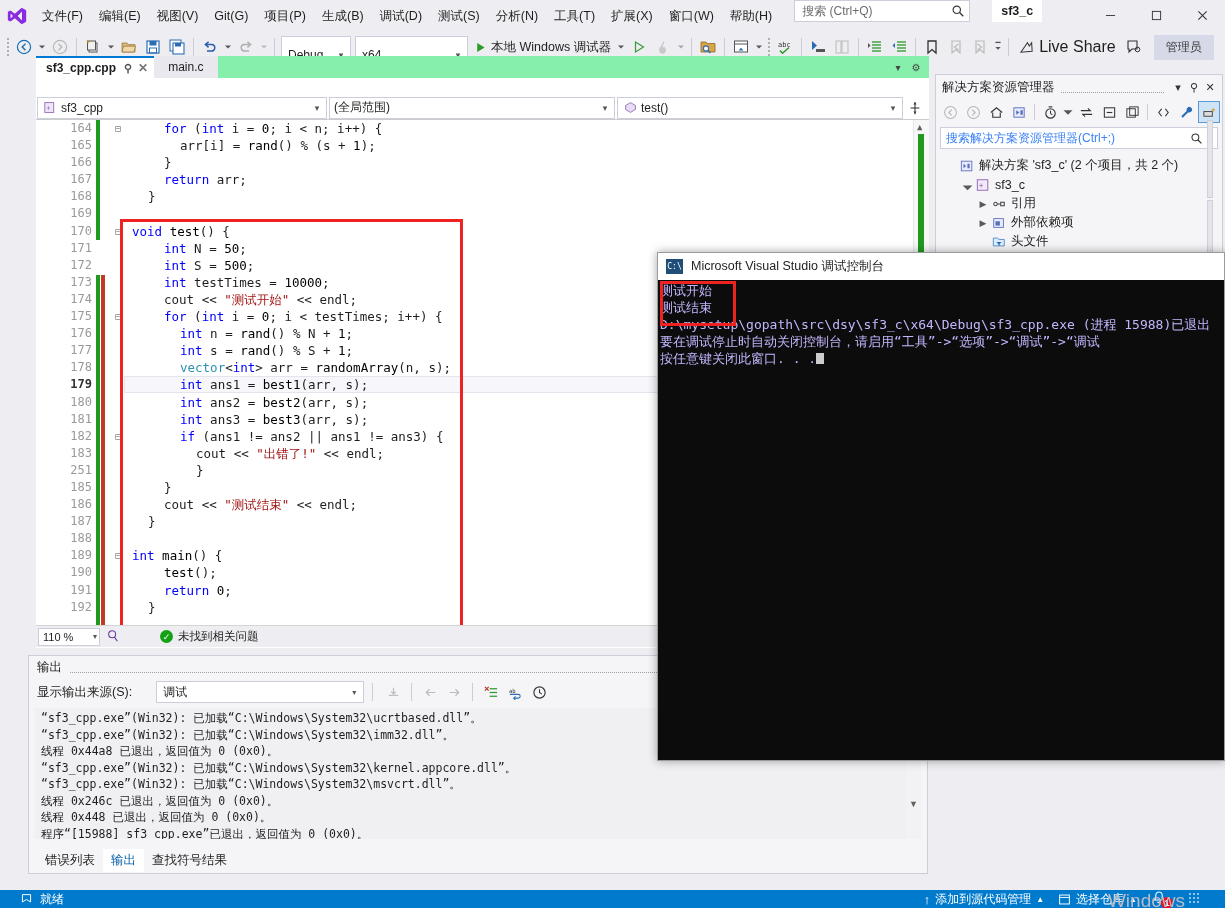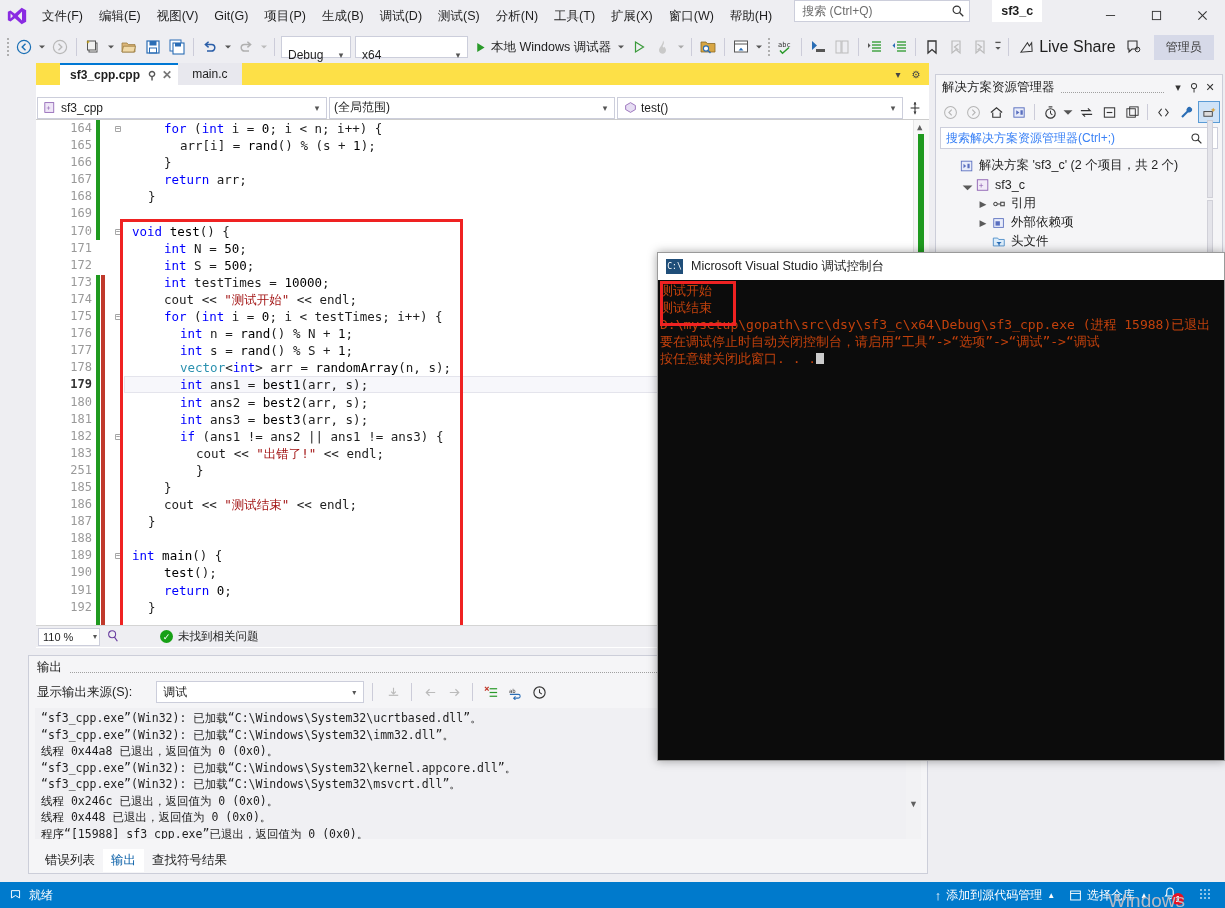--- a/index.html
+++ b/index.html
@@ -60,21 +60,21 @@
   }
   .combo .cval { flex: 1; white-space: nowrap; overflow: hidden; }
   .combo .carrow { width: 14px; text-align: center; color: #555; font-size: 9px; }
   .run-btn { display: flex; align-items: center; height: 24px; padding: 0 4px; }
   .run-btn .lbl { font-size: 12.5px; margin-left: 4px; white-space: nowrap; }
   .live-share { display: flex; align-items: center; height: 24px; padding: 0 6px; font-size: 16px; }
   .admin-badge { background: #d6d9e8; color: #3b3b3b; font-size: 12px; padding: 4px 12px; margin-left: 8px; }
 
   
   .editor-region { position: absolute; left: 36px; top: 74px; width: 893px; height: 574px; background: #fff; }
-  .tabstrip { position: absolute; left: 36px; top: 63px; width: 893px; height: 22px; background: #fde047; display: flex; align-items: flex-end; padding-left: 24px; }
+  .tabstrip { position: absolute; left: 36px; top: 56px; width: 893px; height: 22px; background: #86efac; display: flex; align-items: flex-end; }
   .tab {
     height: 22px; display: flex; align-items: center; padding: 0 6px 0 10px;
     font-size: 12px; background: #eeeef2; color: #1e1e1e; white-space: nowrap;
   }
   .tab.active { background: #fff; font-weight: bold; border-top: 2px solid #0078d4; }
   .tab.inactive { background: #e8e8ee; color: #1e1e1e; padding: 0 14px; }
   .tab .pin { margin-left: 8px; color: #555; font-size: 11px; }
   .tab .xc { margin-left: 6px; color: #777; font-size: 12px; }
   .tabstrip .tabright { margin-left: auto; display: flex; align-items: center; height: 22px; padding-right: 4px; }
   .tabright .tr-ic { width: 18px; text-align: center; color: #444; font-size: 10px; }
@@ -173,33 +173,33 @@
 
   
   .console { position: absolute; left: 657px; top: 252px; width: 568px; height: 509px; background: #0c0c0c;
              border: 1px solid #9a9a9a; box-shadow: 0 0 9px rgba(0,0,0,.35); }
   .console-title { height: 27px; background: #fff; display: flex; align-items: center; padding-left: 8px; }
   .console-title .cico { width: 17px; height: 15px; background: #1f4e79; color: #fff; font-size: 8px;
                          display: flex; align-items: center; justify-content: center;
                          font-family: "DejaVu Sans Mono", monospace; margin-right: 8px; }
   .console-title .ctxt { font-size: 12.5px; color: #1e1e1e; }
   .console-body { position: absolute; left: 0; top: 27px; right: 0; bottom: 0; background: #0c0c0c;
-                  color: #c2410c; font-family: "DejaVu Sans Mono", monospace; font-size: 13px;
+                  color: #c4b5fd; font-family: "DejaVu Sans Mono", monospace; font-size: 13px;
                   line-height: 17px; padding: 2px 0 0 2px; white-space: pre; overflow: hidden; }
   .console .redbox2 { position: absolute; left: 2px; top: 28px; width: 76px; height: 45px; border: 3px solid #ef2222; }
   .cursor-blk { display: inline-block; width: 8px; height: 11px; background: #ccc; vertical-align: -1px; }
 
   
   .rtabs { position: absolute; right: 0; top: 120px; width: 18px; height: 560px; }
   .rtab { writing-mode: vertical-rl; font-size: 11px; color: #1e1e1e; padding: 6px 2px;
           background: #e4e4ea; border: 1px solid #d0d0d8; margin-bottom: 2px; }
 
   
-  .statusbar { position: absolute; left: 0; bottom: 0; width: 1225px; height: 26px; background: #007acc;
-               color: #fff; display: flex; align-items: center; font-size: 12px; padding: 0 3px; }
+  .statusbar { position: absolute; left: 0; bottom: 0; width: 1225px; height: 18px; background: #007acc;
+               color: #fff; display: flex; align-items: center; font-size: 12px; padding: 0 14px; }
   .statusbar .ready { display: flex; align-items: center; }
   .statusbar .ready svg { width: 13px; height: 13px; margin-right: 7px; margin-left: 6px; }
   .sb-right { margin-left: auto; display: flex; align-items: center; gap: 14px; padding-right: 10px; }
   .sb-item { display: flex; align-items: center; gap: 5px; white-space: nowrap; }
   .sb-item .up { font-size: 13px; }
   .sb-item .caret { font-size: 8px; }
   .bell-wrap { position: relative; width: 20px; height: 18px; }
   .bell-badge { position: absolute; right: -2px; bottom: -1px; width: 12px; height: 12px; border-radius: 50%;
                 background: #e81123; color: #fff; font-size: 9px; display: flex; align-items: center;
                 justify-content: center; font-weight: bold; }

